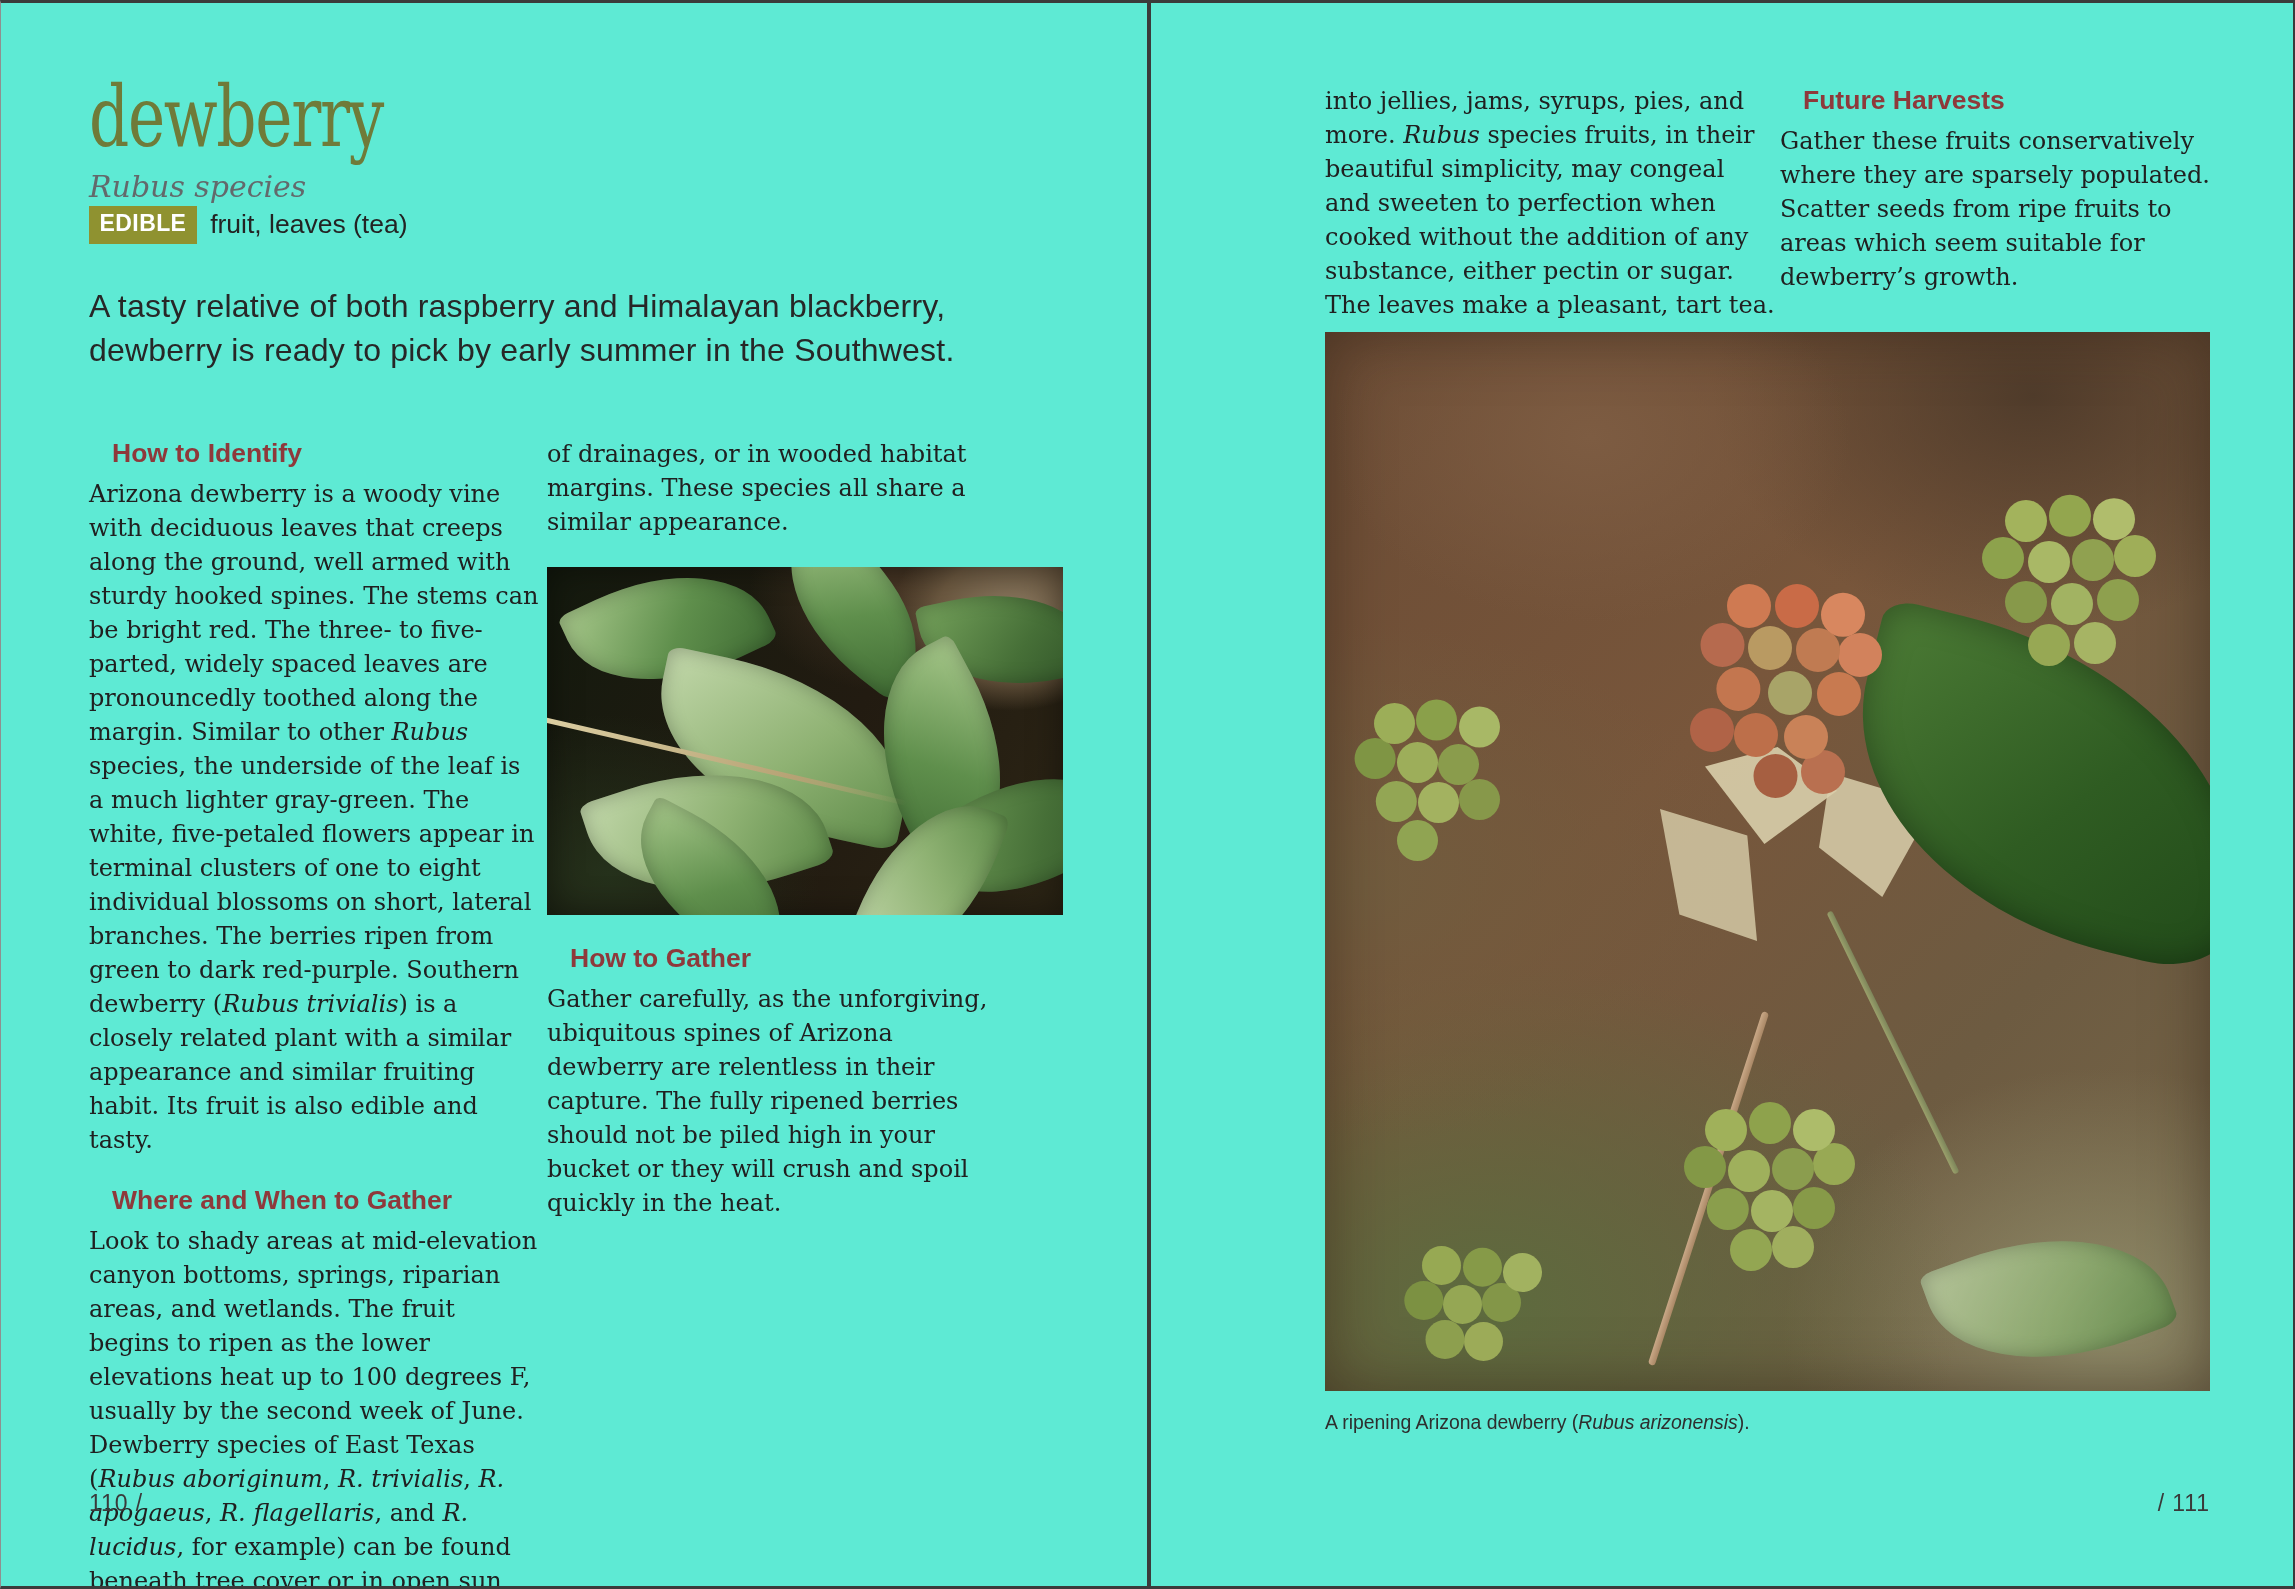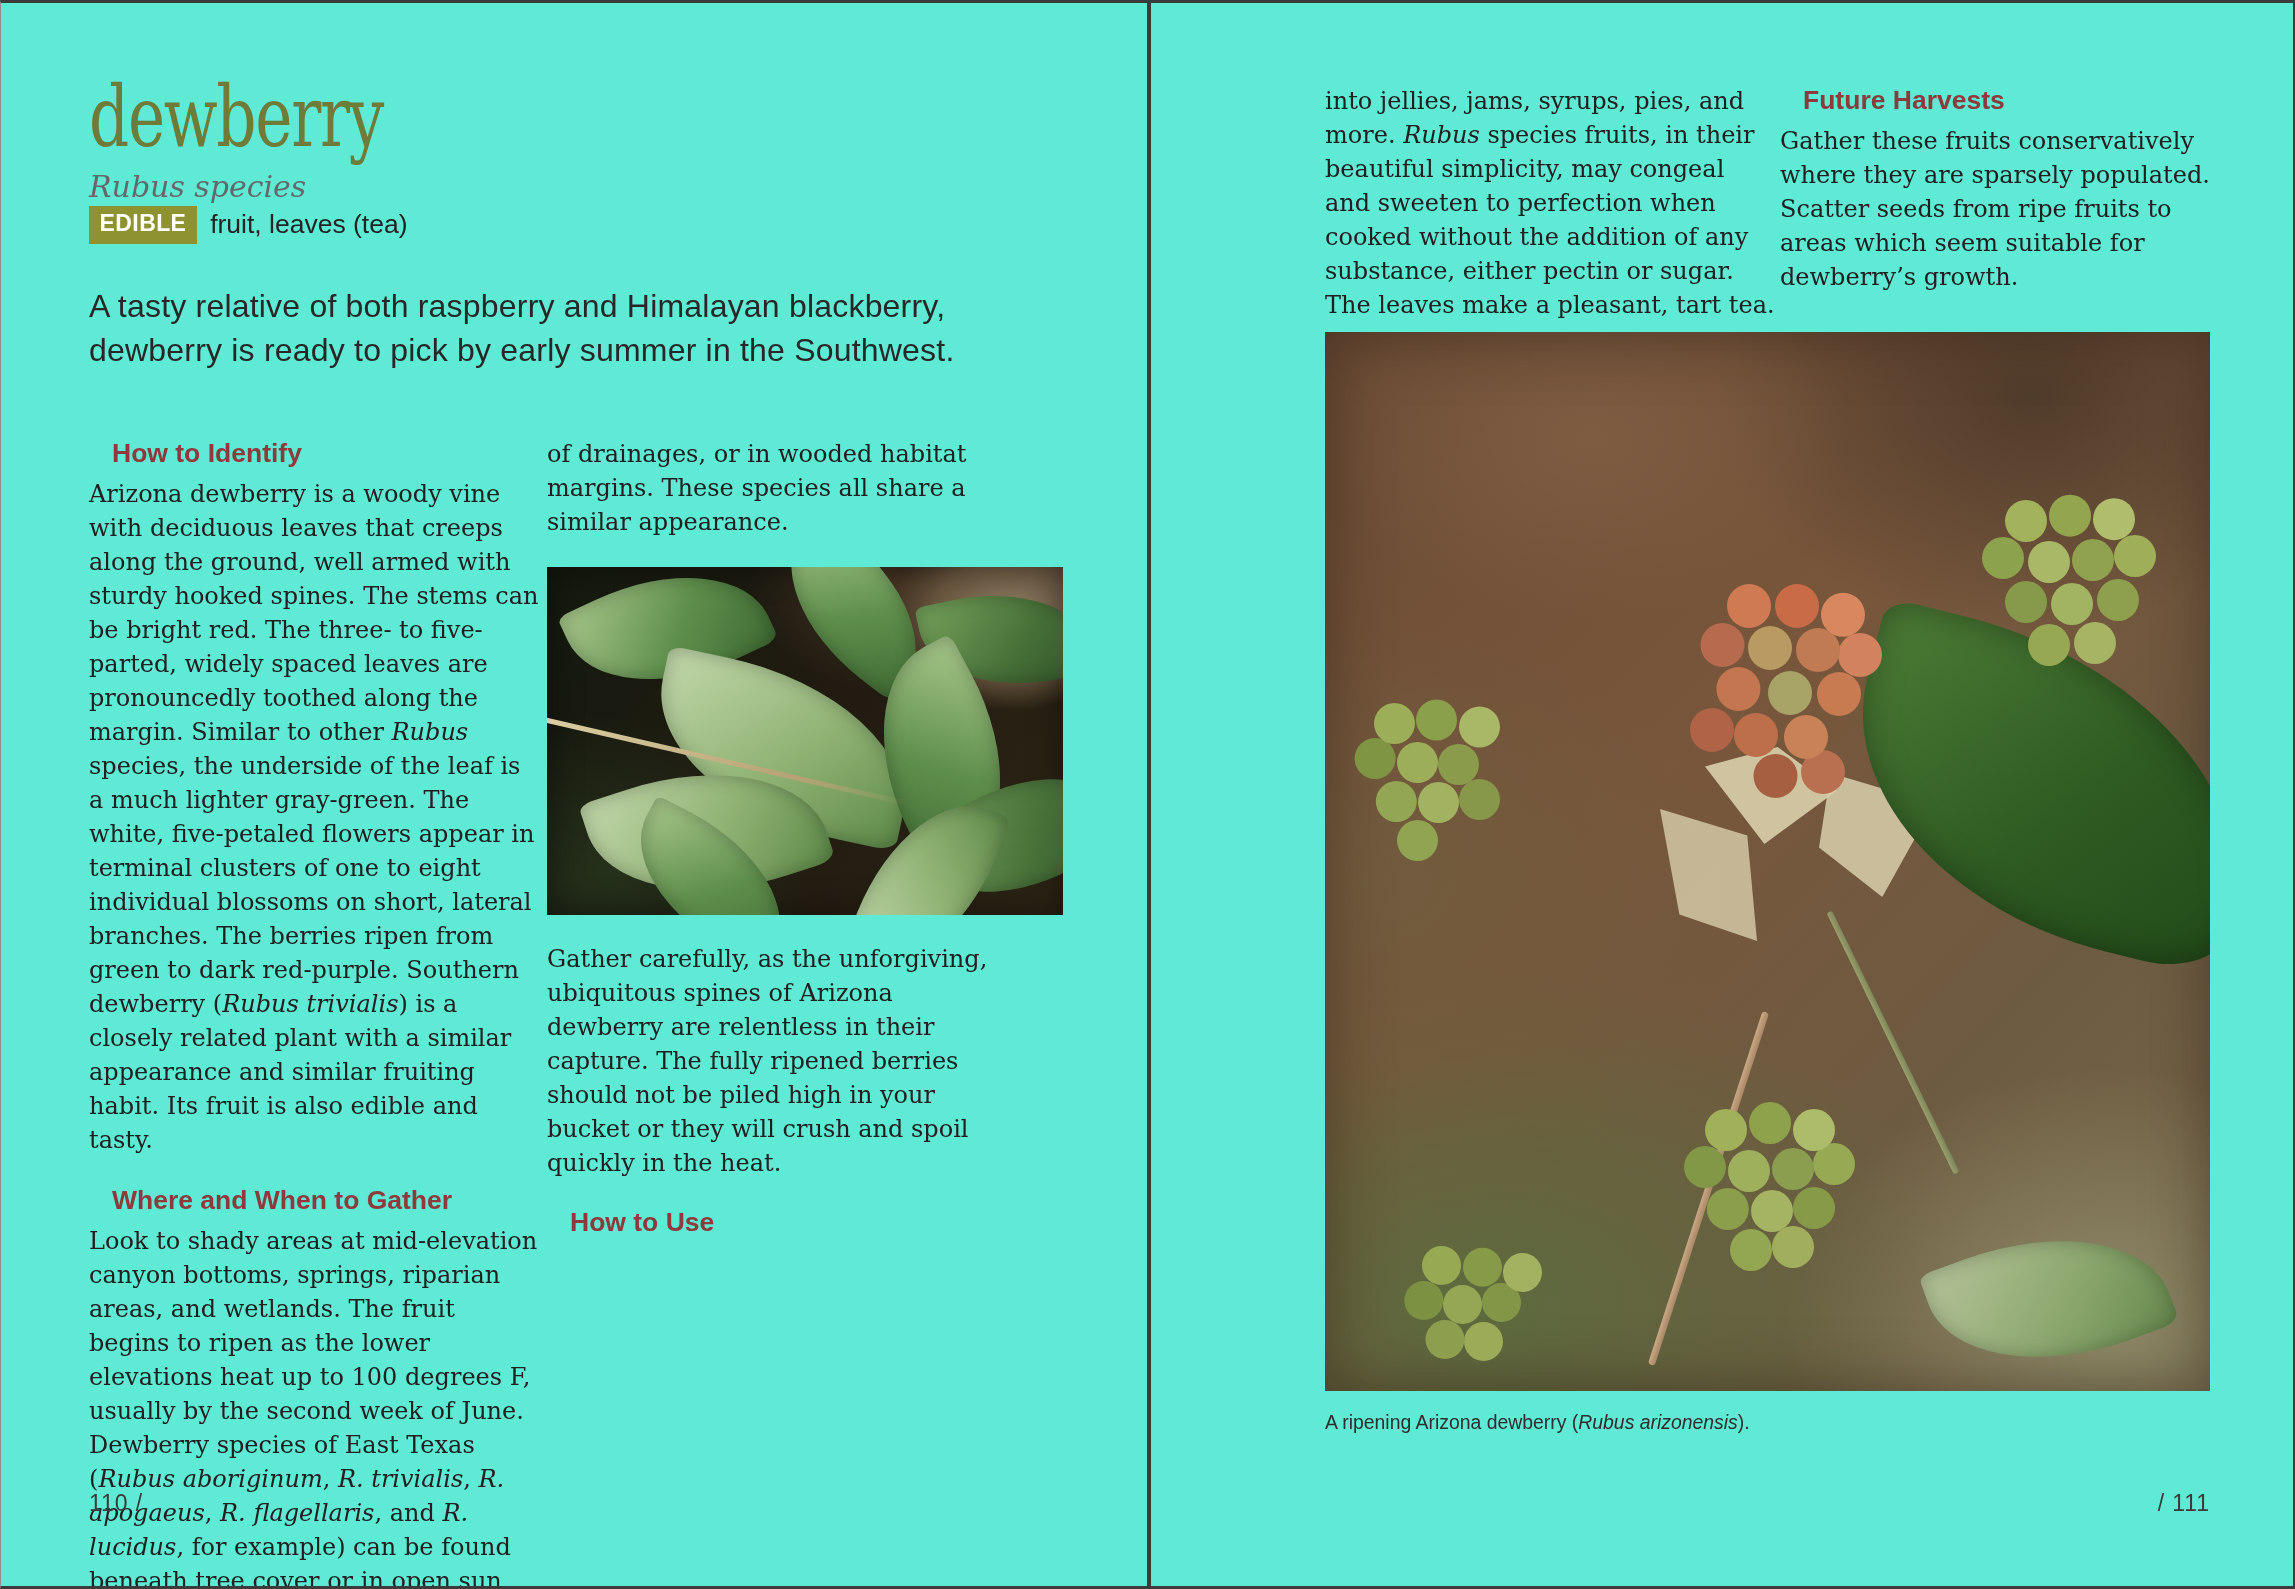--- a/index.html
+++ b/index.html
@@ -156,24 +156,24 @@
         <div class="leaf pale" style="left:46px;top:200px;width:228px;height:131px;transform:rotate(-18deg);"></div>
         <div class="leaf" style="left:290px;top:125px;width:210px;height:129px;transform:rotate(62deg);"></div>
         <div class="leaf dark" style="left:378px;top:210px;width:192px;height:117px;transform:rotate(-35deg);"></div>
         <div class="leaf" style="left:76px;top:263px;width:175px;height:104px;transform:rotate(28deg);"></div>
         <div class="leaf pale" style="left:288px;top:263px;width:184px;height:108px;transform:rotate(-68deg);"></div>
         <div class="stem" style="left:-16px;top:191px;width:380px;transform:rotate(13deg);"></div>
       </div>
 
 
       <div class="sec">
+        <h3 class="sec-h">How to Gather</h3>
         <p class="body"><span>Gather carefully, as the unforgiving, ubiquitous spines of Arizona dewberry are relentless in their capture. The fully ripened berries should not be piled high in your bucket or they will crush and spoil quickly in the heat.</span></p>
       </div>
       <div class="sec">
-        <h3 class="sec-h">How to Use</h3>
       </div>
     </div>
 
     <div class="pagenum" id="pn-left">110 /</div>
   </section>
 
   <section>
     <div class="col" id="col-r1">
       <p class="body"><span>into jellies, jams, syrups, pies, and more. </span><span class="it">Rubus</span><span> species fruits, in their beautiful simplicity, may congeal and sweeten to perfection when cooked without the addition of any substance, either pectin or sugar. The leaves make a pleasant, tart tea.</span></p>
     </div>

